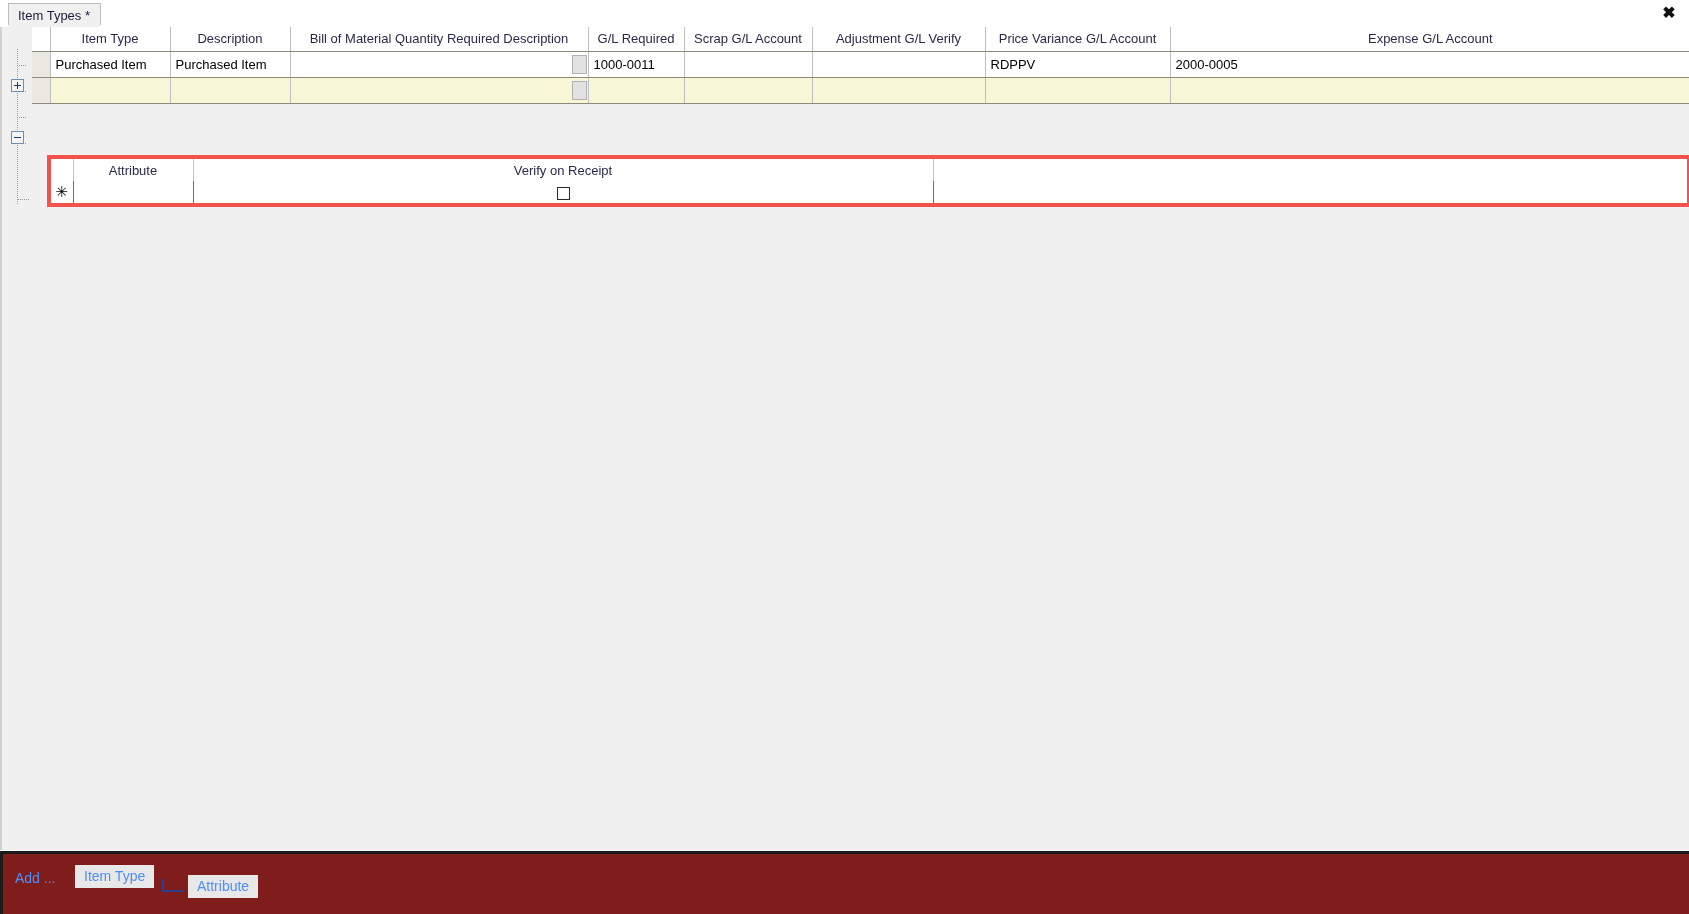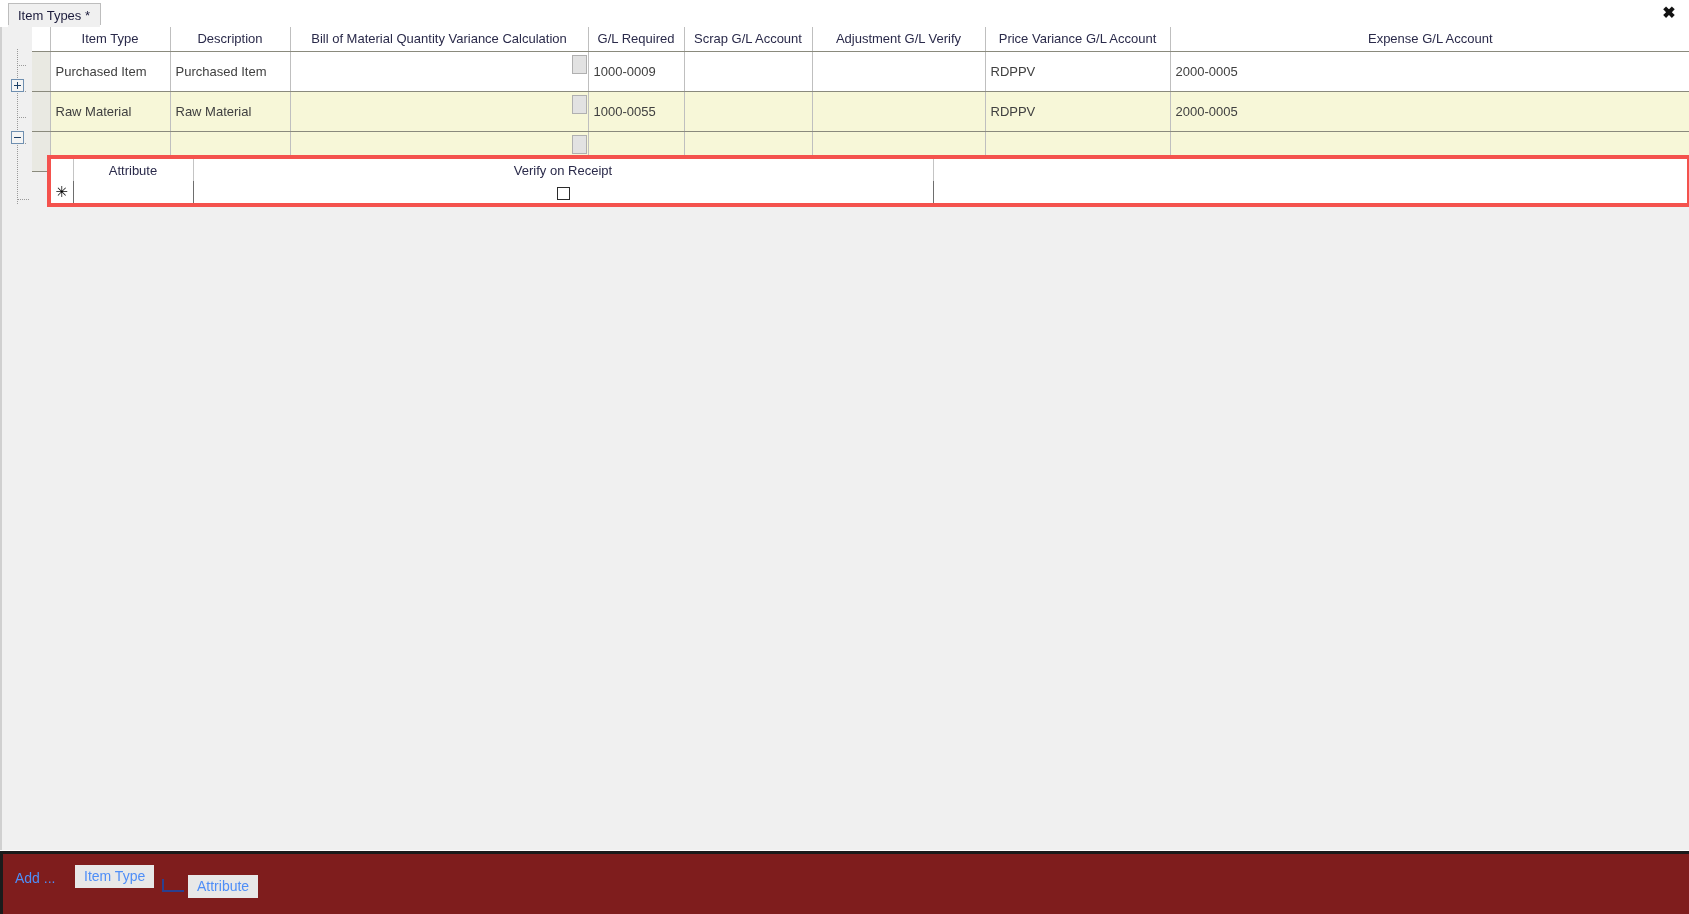--- a/index.html
+++ b/index.html
@@ -103,25 +103,25 @@
     font-weight: normal;
     font-size: 13px;
     color: #2a2a4a;
     text-align: center;
     padding: 0 4px;
     vertical-align: middle;
     white-space: nowrap;
     overflow: hidden;
   }
   #maintable td {
-    height: 40px;
+    height: 26px;
     border-right: 1px solid #bfbfbf;
     border-bottom: 1px solid #8a8a7d;
     padding: 0 5px;
-    color: #404040;
+    color: #000000;
     vertical-align: middle;
     white-space: nowrap;
     overflow: hidden;
   }
   tr.row-white td { background: #ffffff; }
   tr.row-yellow td { background: #f7f7d8; }
   th.rowhdr, td.rowhdr {
     width: 18px; min-width: 18px; padding: 0;
     background: #e9e9e2 !important;
     border-right: 1px solid #9b9b90;
@@ -262,52 +262,38 @@
       <col style="width:128px">
       <col style="width:173px">
       <col style="width:185px">
       <col>
     </colgroup>
     <thead>
       <tr>
         <th class="rowhdr"></th>
         <th>Item Type</th>
         <th>Description</th>
-        <th>Bill of Material Quantity Variance Calculation</th>
+        <th>Bill of Material Quantity Required Description</th>
         <th>G/L Required</th>
         <th>Scrap G/L Account</th>
         <th>Adjustment G/L Verify</th>
         <th>Price Variance G/L Account</th>
         <th>Expense G/L Account</th>
       </tr>
     </thead>
     <tbody>
       <tr class="row-white">
         <td class="rowhdr"></td>
         <td>Purchased Item</td>
         <td>Purchased Item</td>
         <td class="has-btn">
           <span></span>
           <span class="cellbtn"></span>
         </td>
-        <td>1000-0009</td>
-        <td></td>
-        <td></td>
-        <td>RDPPV</td>
-        <td>2000-0005</td>
-      </tr>
-      <tr class="row-yellow">
-        <td class="rowhdr"></td>
-        <td>Raw Material</td>
-        <td>Raw Material</td>
-        <td class="has-btn">
-          <span></span>
-          <span class="cellbtn"></span>
-        </td>
-        <td>1000-0055</td>
+        <td>1000-0011</td>
         <td></td>
         <td></td>
         <td>RDPPV</td>
         <td>2000-0005</td>
       </tr>
       <tr class="row-yellow">
         <td class="rowhdr"></td>
         <td></td>
         <td></td>
         <td class="has-btn">

